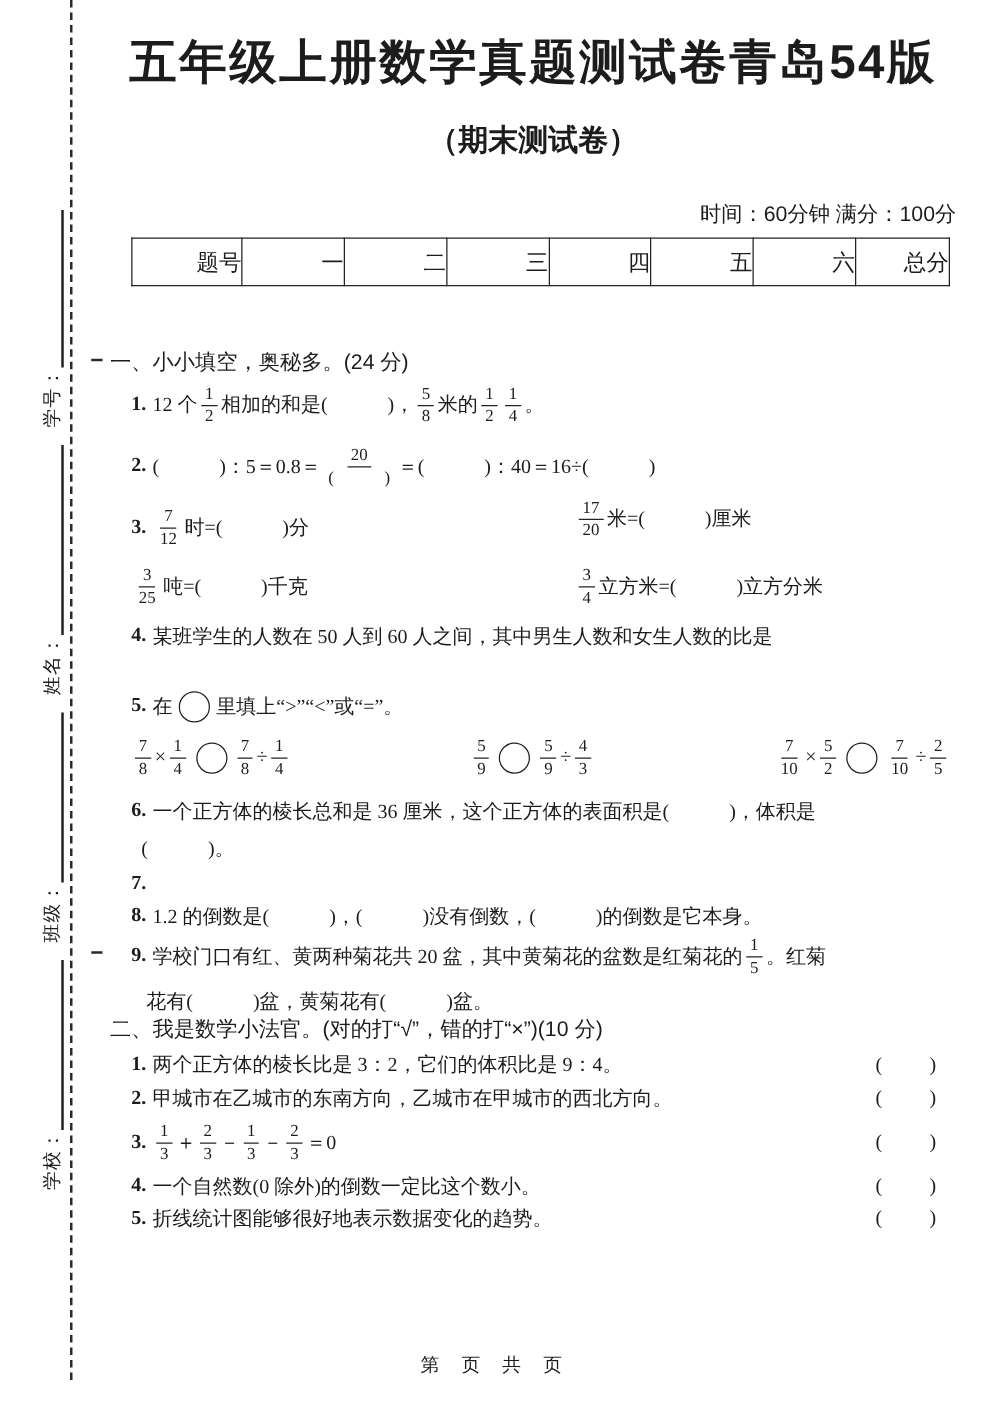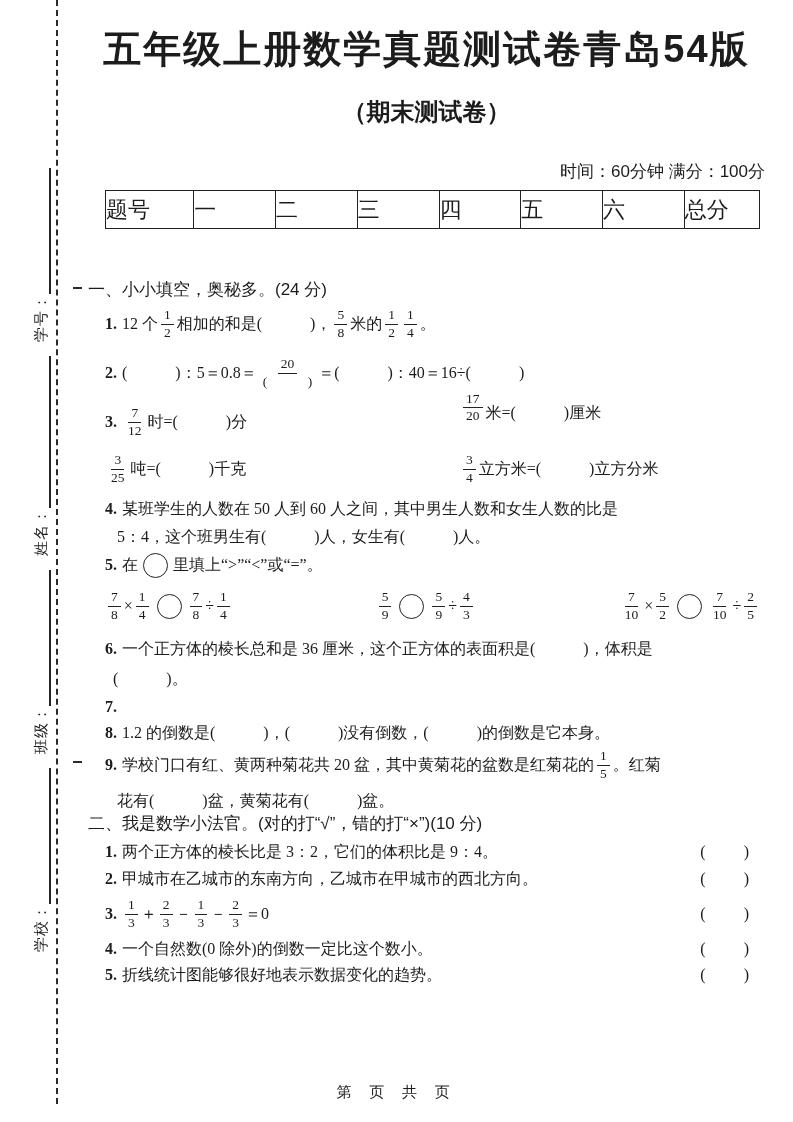--- a/index.html
+++ b/index.html
@@ -16,21 +16,21 @@
   
   .main{position:absolute;left:88px;top:0;width:677px;height:940px;}
   .abs{position:absolute;}
   .title{width:100%;text-align:center;font-family:"Liberation Sans","DejaVu Sans",sans-serif;
          font-weight:bold;font-size:38px;letter-spacing:2px;white-space:nowrap;}
   .subtitle{width:100%;text-align:center;font-family:"Liberation Sans","DejaVu Sans",sans-serif;
             font-weight:bold;font-size:24px;}
   .info{width:100%;text-align:right;font-size:17px;font-family:"Liberation Sans","DejaVu Sans",sans-serif;}
   
   table.score{border-collapse:collapse;width:655px;table-layout:fixed;}
-  table.score td{border:1.6px solid #222;height:37px;text-align:left;font-size:22px;padding:0;}
+  table.score td{border:1.6px solid #222;height:37px;text-align:right;font-size:18px;padding:0;}
   
   .sec-h{font-family:"Liberation Sans","DejaVu Sans",sans-serif;font-weight:normal;font-size:17px;white-space:nowrap;}
   
   .line{display:flex;align-items:center;white-space:nowrap;font-size:16px;}
   .line .txt{white-space:pre;}
   .qn{font-weight:bold;margin-right:5px;font-family:"Liberation Serif",serif;}
   .frac{display:inline-flex;flex-direction:column;align-items:center;justify-content:center;
         font-size:13.5px;line-height:1.2;margin:0 3px;vertical-align:middle;}
   .frac .fn{border-bottom:1.3px solid #222;padding:0 3px;}
   .frac .fd{padding:0 3px;}
@@ -136,21 +136,21 @@
       </div>
 
     <div class="abs line" style="top:400px;left:17px;height:44px;">
         <span class="qn">3.</span>
         <span class="frac">
           <span class="fn">7</span>
           <span class="fd">12</span>
         </span>
         <span class="txt">时=(　　　)分</span>
       </div>
-    <div class="abs line" style="top:380px;left:372px;height:44px;align-items:flex-end;">
+    <div class="abs line" style="top:393px;left:372px;height:44px;">
         <span class="frac">
           <span class="fn">17</span>
           <span class="fd">20</span>
         </span>
         <span class="txt">米=(　　　)厘米</span>
       </div>
     <div class="abs line" style="top:447px;left:17px;height:44px;">
         <span class="frac">
           <span class="fn">3</span>
           <span class="fd">25</span>
@@ -161,23 +161,20 @@
         <span class="frac">
           <span class="fn">3</span>
           <span class="fd">4</span>
         </span>
         <span class="txt">立方米=(　　　)立方分米</span>
       </div>
 
     <div class="abs line" style="top:496px;left:17px;height:26px;">
         <span class="qn">4.</span>
         <span class="txt">某班学生的人数在 50 人到 60 人之间，其中男生人数和女生人数的比是</span>
-      </div>
-    <div class="abs line" style="top:524px;left:29px;height:26px;">
-        <span class="txt">5：4，这个班男生有(　　　)人，女生有(　　　)人。</span>
       </div>
 
     <div class="abs line" style="top:550px;left:17px;height:30px;">
         <span class="qn">5.</span>
         <span class="txt">在</span>
         <span class="cmp"></span>
         <span class="txt">里填上“&gt;”“&lt;”或“=”。</span>
       </div>
     <div class="abs spread" style="top:583px;left:17px;height:46px;">
       <span class="line">

